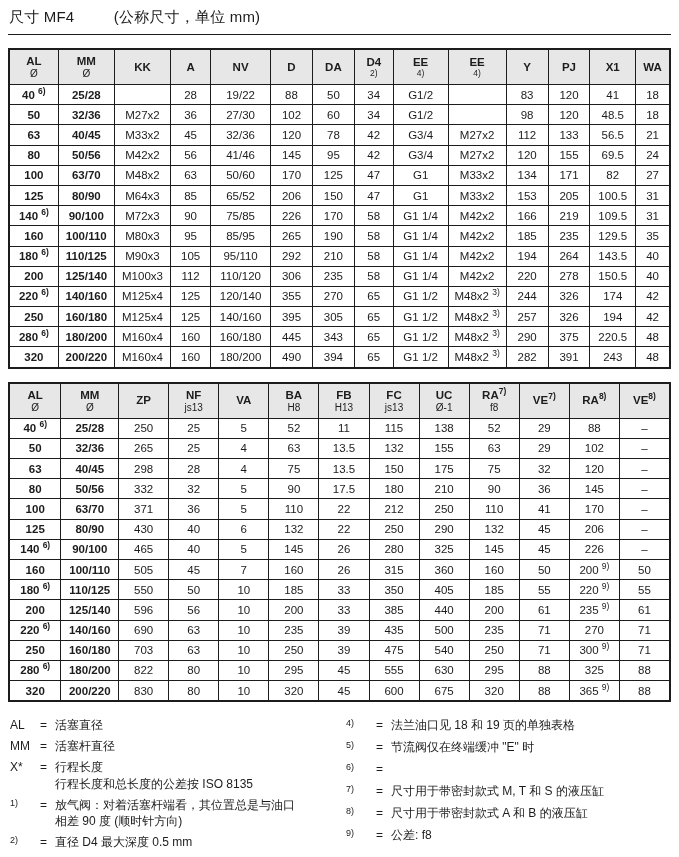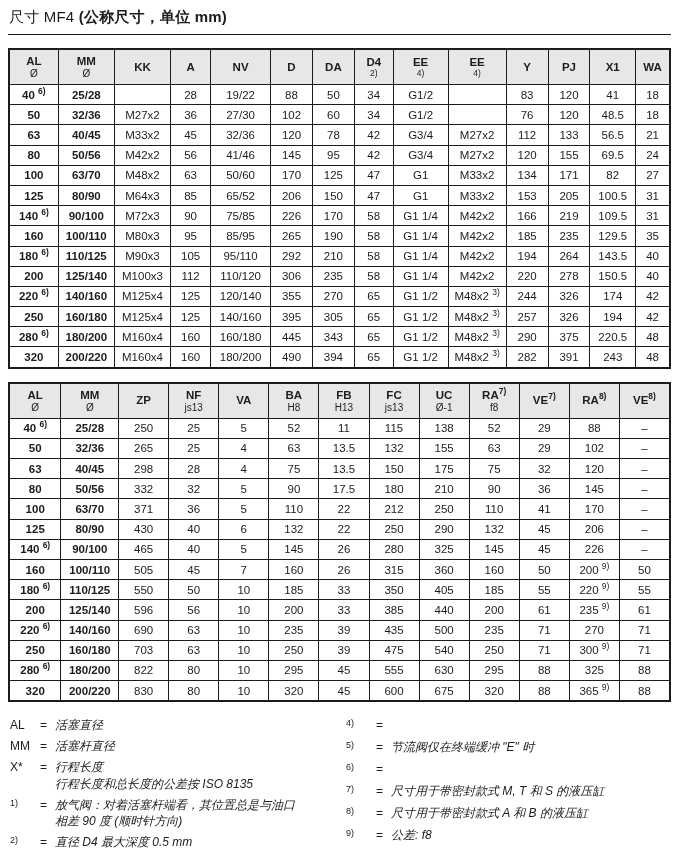--- a/index.html
+++ b/index.html
@@ -4,21 +4,21 @@
 <style>
   html,body{margin:0;padding:0;background:#fff;}
   body{
     width:679px;height:857px;overflow:hidden;
     font-family:"Liberation Sans","DejaVu Sans",sans-serif;
     color:#1c1c1c;
   }
   .page{box-sizing:border-box;width:679px;padding:6px 8px 0 8px;}
   .title{font-size:15px;margin:2px 0 0 1px;letter-spacing:0.2px;}
   .title .t-prefix{font-weight:normal;}
-  .title .t-suffix{font-weight:700;}
+  .title .t-suffix{font-weight:400;padding-left:35px;}
   .title-rule{border-bottom:1.5px solid #1c1c1c;margin-top:7px;}
 
   table.dim{
     width:663px;border-collapse:collapse;table-layout:fixed;
     margin-top:13px;border:2px solid #1c1c1c;
   }
   table.dim th, table.dim td{
     border:1px solid #1c1c1c;text-align:center;vertical-align:middle;
     font-size:11.5px;padding:0 1px;overflow:hidden;white-space:nowrap;
   }
@@ -45,21 +45,21 @@
   .t2 th:nth-child(n+3){width:7.58%}
 
   .footnotes{display:flex;margin-top:15px;font-size:12px;}
   .fncol{box-sizing:border-box;}
   .fncol.left{width:330px;padding-left:2px;}
   .fncol.right{flex:1;padding-left:8px;}
   .fnitem{display:flex;margin-bottom:4.5px;line-height:16.5px;}
   .fnkey{width:30px;flex:none;}
   .fnkey .k-sup{font-size:9px;position:relative;top:-3px;}
   .fneq{width:15px;flex:none;}
-  .fntext{flex:1;font-style:italic;}
+  .fntext{flex:1;}
 </style>
 </head>
 <body>
 
 <div class="page">
 
   <div class="title">
     <span class="t-prefix">尺寸 MF4</span><span class="t-suffix"> (公称尺寸，单位 mm)</span>
   </div>
   <div class="title-rule"></div>
@@ -137,21 +137,21 @@
           <td>50</td>
           <td>32/36</td>
           <td>M27x2</td>
           <td>36</td>
           <td>27/30</td>
           <td>102</td>
           <td>60</td>
           <td>34</td>
           <td>G1/2</td>
           <td></td>
-          <td>76</td>
+          <td>98</td>
           <td>120</td>
           <td>48.5</td>
           <td>18</td>
         </tr>
         <tr>
           <td>63</td>
           <td>40/45</td>
           <td>M33x2</td>
           <td>45</td>
           <td>32/36</td>
@@ -654,20 +654,23 @@
           <div class="fneq">=</div>
           <div class="fntext">
             <div>M50x2 通过询问可供货</div>
           </div>
         </div>
       </div>
     <div class="fncol right">
         <div class="fnitem">
           <div class="fnkey"><span class="k-sup">4)</span></div>
           <div class="fneq">=</div>
+          <div class="fntext">
+            <div>法兰油口见 18 和 19 页的单独表格</div>
+          </div>
         </div>
         <div class="fnitem">
           <div class="fnkey"><span class="k-sup">5)</span></div>
           <div class="fneq">=</div>
           <div class="fntext">
             <div>节流阀仅在终端缓冲 "E" 时</div>
           </div>
         </div>
         <div class="fnitem">
           <div class="fnkey"><span class="k-sup">6)</span></div>

